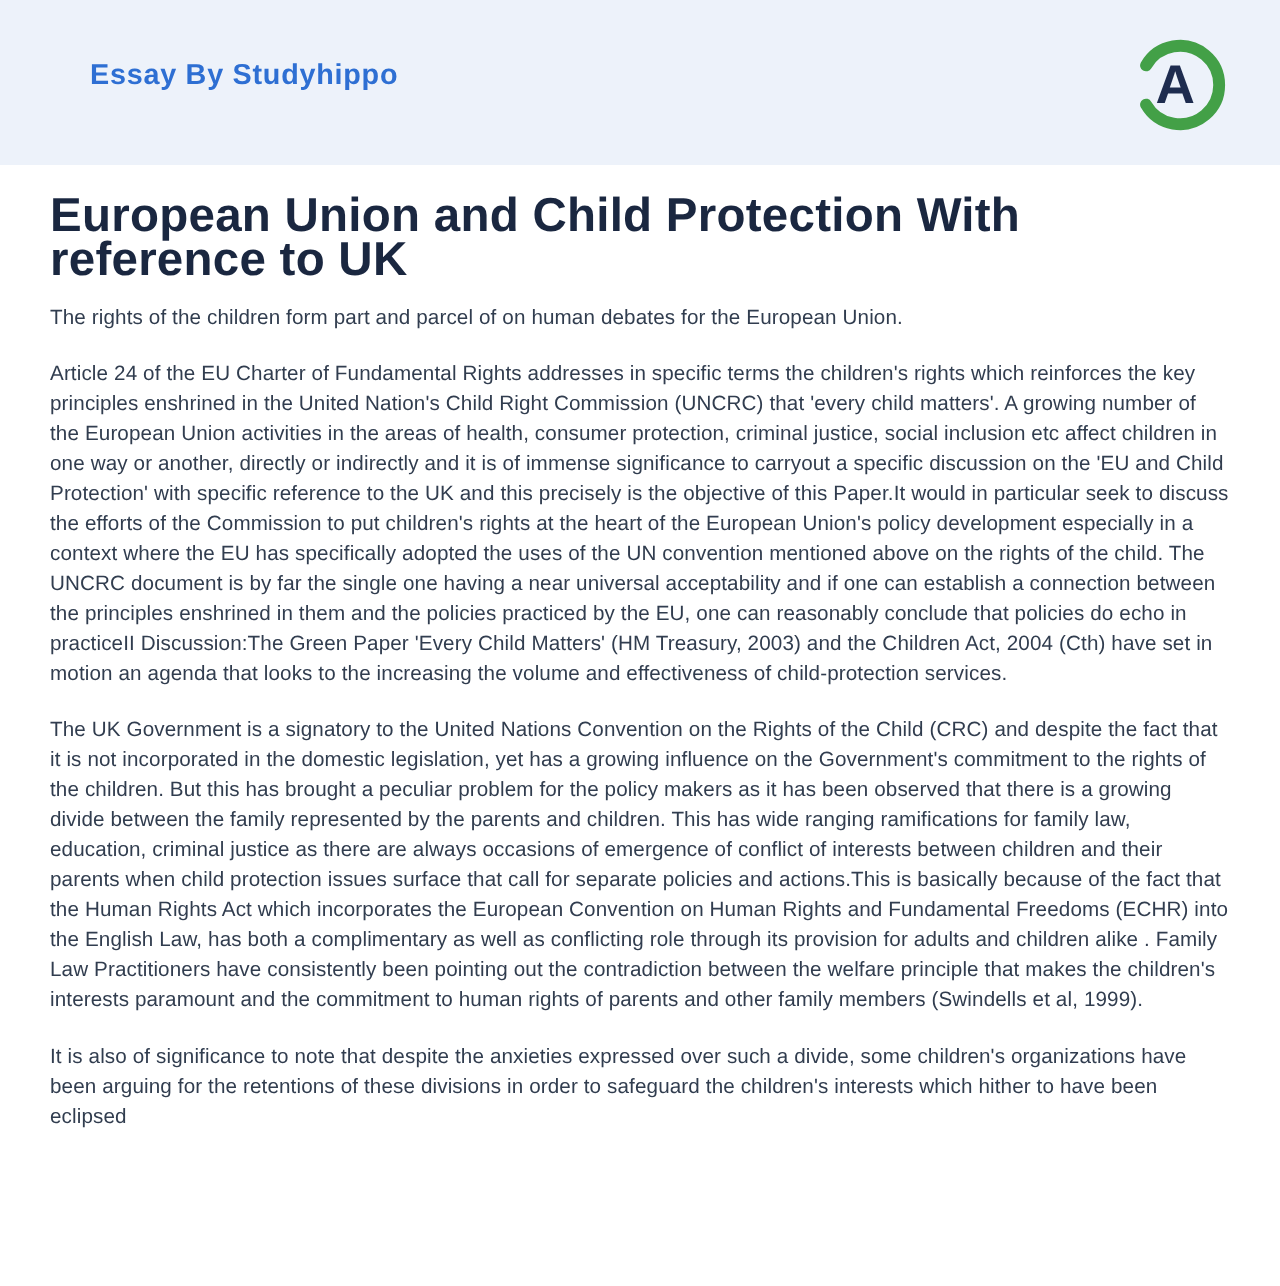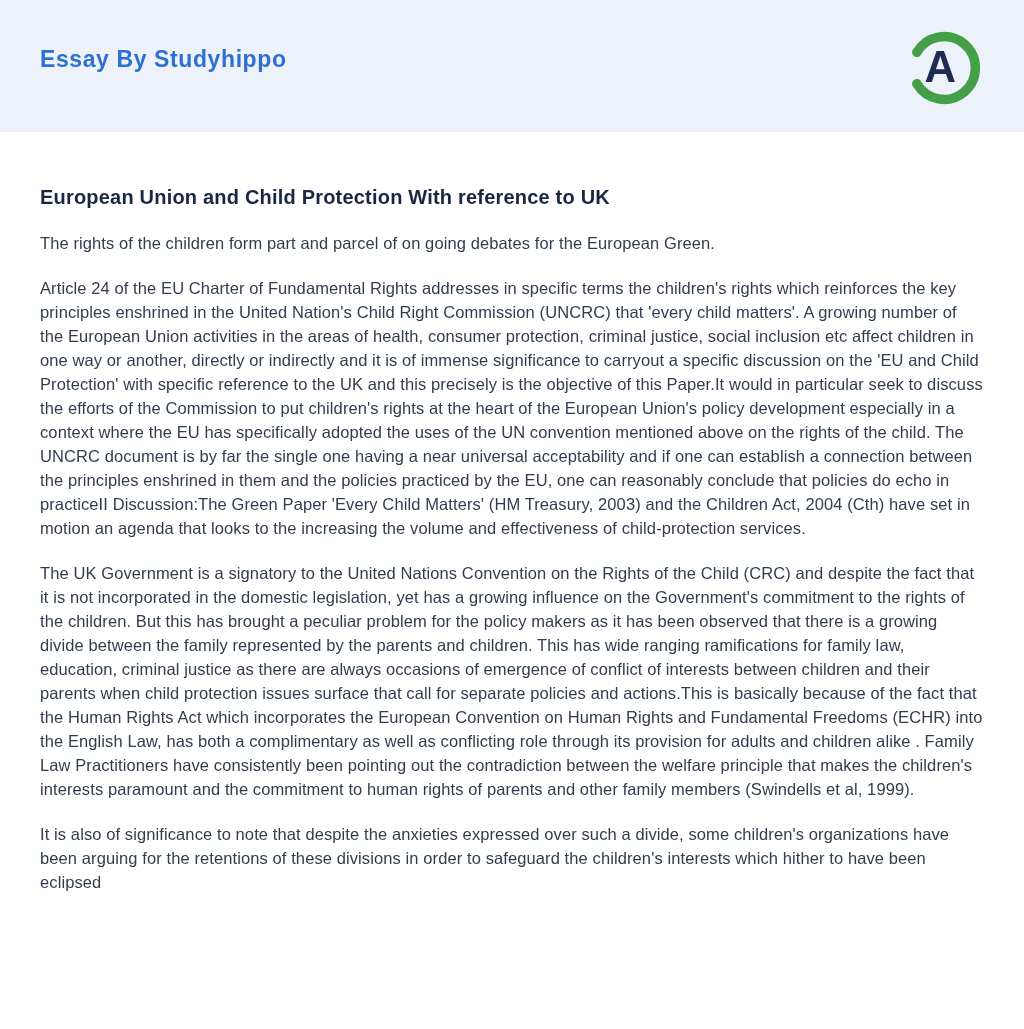--- a/index.html
+++ b/index.html
@@ -13,21 +13,21 @@
   .page { width: 1024px; min-height: 1029px; background: #ffffff; }
 
   
   .site-header {
     background: #edf2fa;
     padding: 30px 42px 26px 40px;
     display: flex;
     justify-content: space-between;
     align-items: center;
   }
-  .header-text { display: flex; flex-direction: column; }
+  .header-text { display: flex; flex-direction: column; margin-left: 32px; }
   .site-title {
     color: #2e6fd3;
     font-size: 23px;
     font-weight: bold;
     letter-spacing: 0.6px;
     margin: 6px 0 24px 0;
     cursor: pointer;
   }
   .page-url {
     color: #24335a;
@@ -35,25 +35,25 @@
     letter-spacing: 0.2px;
     cursor: pointer;
   }
   .logo { width: 76px; height: 76px; flex: 0 0 auto; }
   .logo svg { width: 76px; height: 76px; display: block; }
 
   
   .content { padding: 20px 40px 40px 40px; }
   .essay-title {
     color: #1a2740;
-    font-size: 20px;
+    font-size: 38px;
     font-weight: bold;
     line-height: 35px;
     letter-spacing: 0.2px;
-    margin: 28px 0 16px 0;
+    margin: 4px 0 16px 0;
   }
   .para {
     color: #313d4f;
     font-size: 16.5px;
     line-height: 24px;
     letter-spacing: 0.1px;
     margin: 0 0 21px 0;
   }
 </style>
 </head>
@@ -70,21 +70,21 @@
       <svg viewBox="0 0 80 80" xmlns="http://www.w3.org/2000/svg" aria-hidden="true">
         <path d="M 11.4 23.5 A 33 33 0 1 1 11.4 56.5" fill="none" stroke="#43a047" stroke-width="10" stroke-linecap="round"></path>
         <text x="36" y="55" font-family="Liberation Sans, sans-serif" font-size="46" font-weight="bold" fill="#1e2c4f" text-anchor="middle">A</text>
       </svg>
     </div>
   </header>
 
   <main class="content">
     <h1 class="essay-title">European Union and Child Protection With reference to UK</h1>
 
-    <p class="para">The rights of the children form part and parcel of on going debates for the European Green.</p>
+    <p class="para">The rights of the children form part and parcel of on human debates for the European Union.</p>
 
     <p class="para">Article 24 of the EU Charter of Fundamental Rights addresses in specific terms the children's rights which reinforces the key principles enshrined in the United Nation's Child Right Commission (UNCRC) that 'every child matters'. A growing number of the European Union activities in the areas of health, consumer protection, criminal justice, social inclusion etc affect children in one way or another, directly or indirectly and it is of immense significance to carryout a specific discussion on the 'EU and Child Protection' with specific reference to the UK and this precisely is the objective of this Paper.It would in particular seek to discuss the efforts of the Commission to put children's rights at the heart of the European Union's policy development especially in a context where the EU has specifically adopted the uses of the UN convention mentioned above on the rights of the child. The UNCRC document is by far the single one having a near universal acceptability and if one can establish a connection between the principles enshrined in them and the policies practiced by the EU, one can reasonably conclude that policies do echo in practiceII Discussion:The Green Paper 'Every Child Matters' (HM Treasury, 2003) and the Children Act, 2004 (Cth) have set in motion an agenda that looks to the increasing the volume and effectiveness of child-protection services.</p>
 
     <p class="para">The UK Government is a signatory to the United Nations Convention on the Rights of the Child (CRC) and despite the fact that it is not incorporated in the domestic legislation, yet has a growing influence on the Government's commitment to the rights of the children. But this has brought a peculiar problem for the policy makers as it has been observed that there is a growing divide between the family represented by the parents and children. This has wide ranging ramifications for family law, education, criminal justice as there are always occasions of emergence of conflict of interests between children and their parents when child protection issues surface that call for separate policies and actions.This is basically because of the fact that the Human Rights Act which incorporates the European Convention on Human Rights and Fundamental Freedoms (ECHR) into the English Law, has both a complimentary as well as conflicting role through its provision for adults and children alike . Family Law Practitioners have consistently been pointing out the contradiction between the welfare principle that makes the children's interests paramount and the commitment to human rights of parents and other family members (Swindells et al, 1999).</p>
 
     <p class="para">It is also of significance to note that despite the anxieties expressed over such a divide, some children's organizations have been arguing for the retentions of these divisions in order to safeguard the children's interests which hither to have been eclipsed</p>
   </main>
 
 </div>
 

